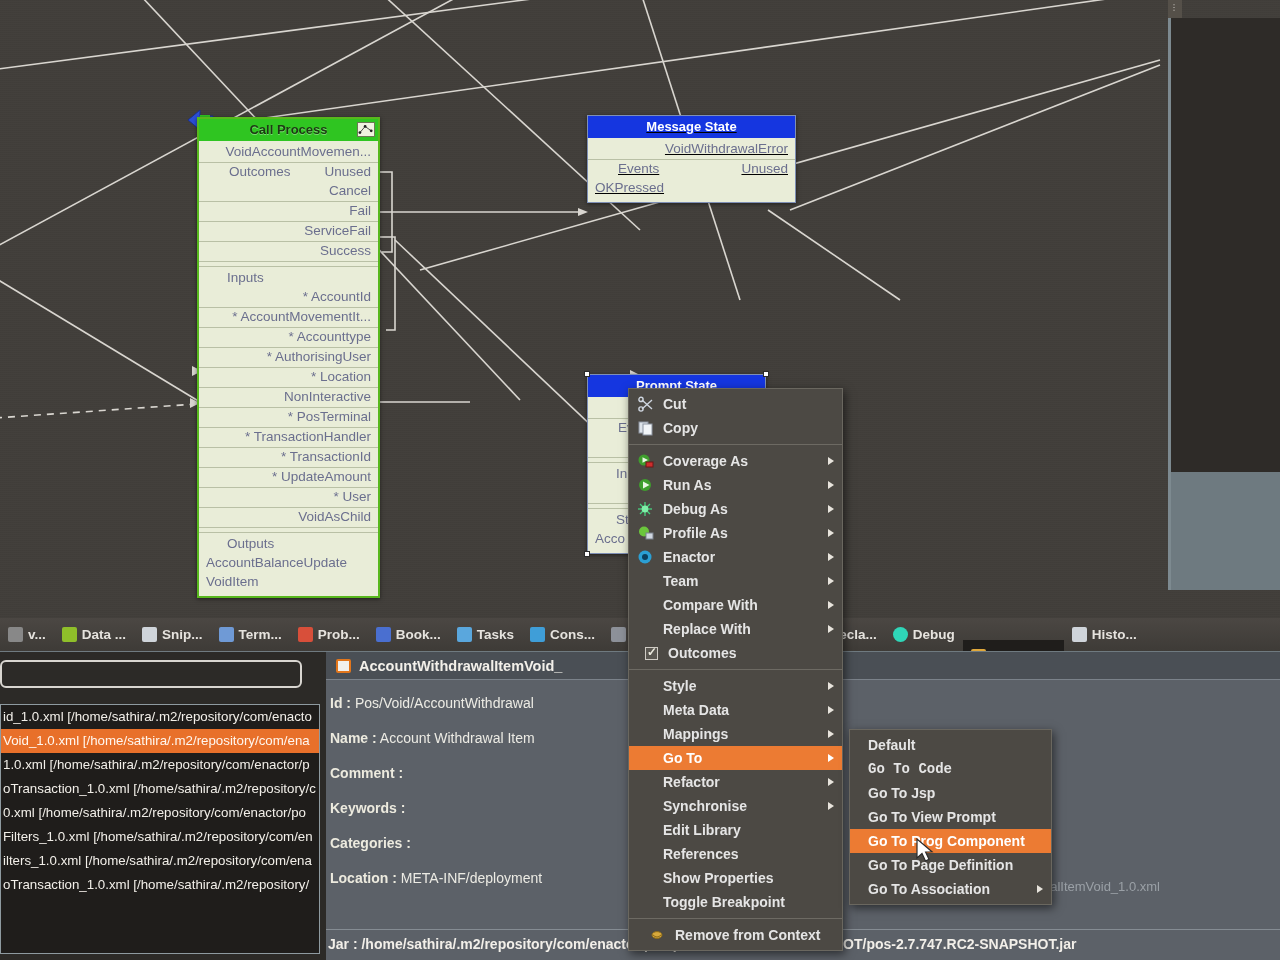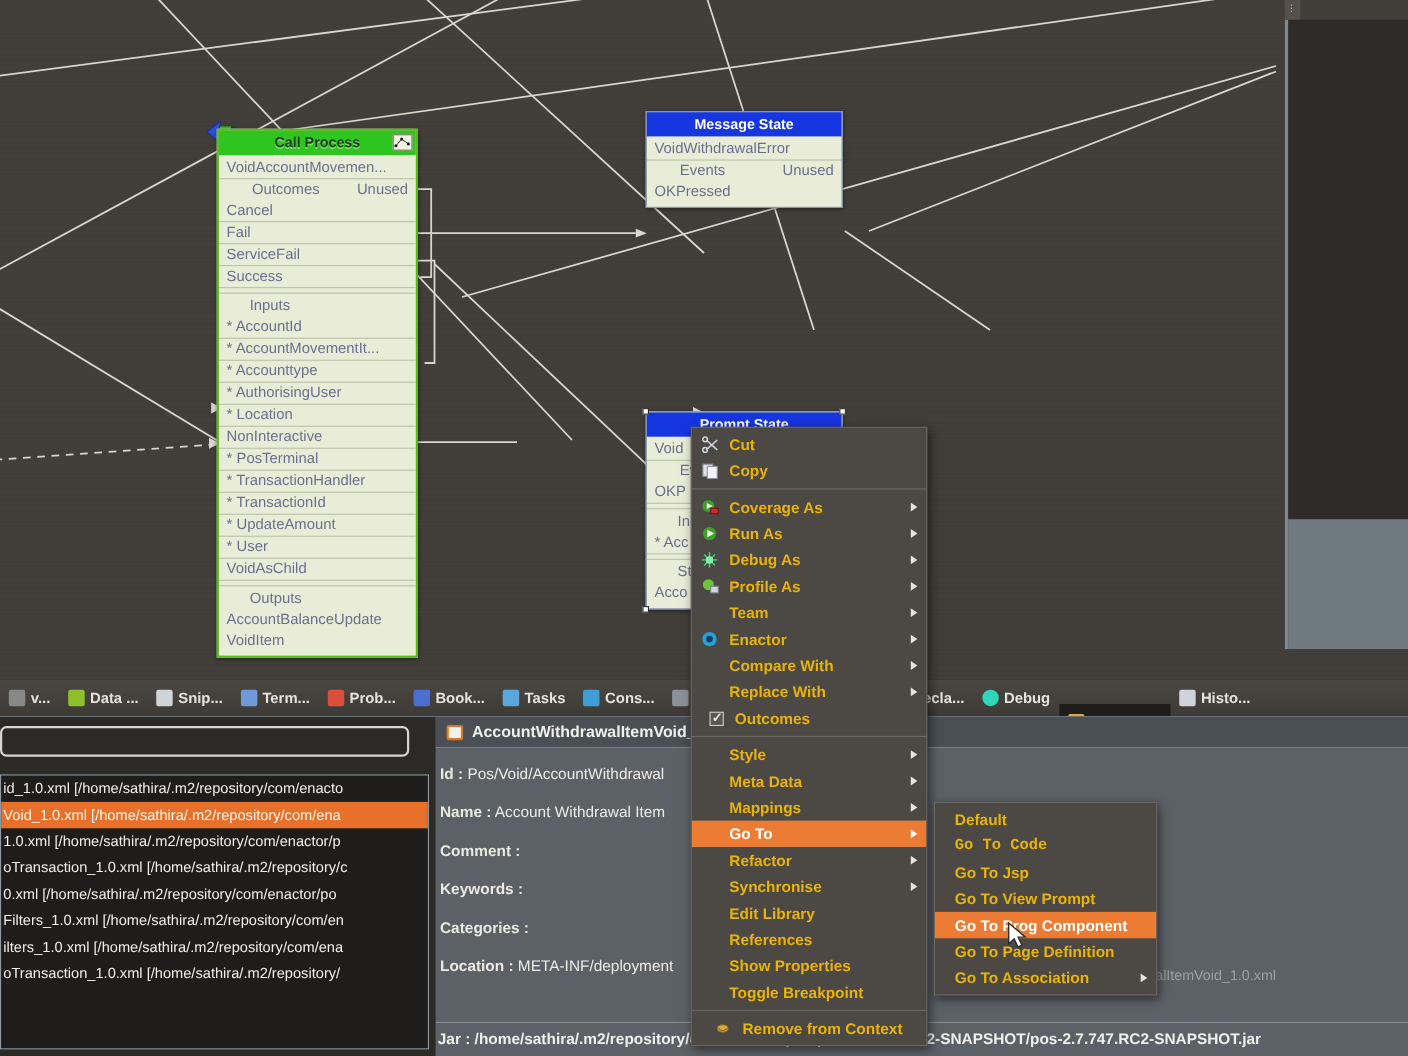--- a/index.html
+++ b/index.html
@@ -56,21 +56,21 @@
 
   .node-badge {
     position: absolute; right: 3px; top: 3px; width: 18px; height: 15px;
     background: #f0f3e0; border: 1px solid #6b7a55;
   }
   .node-body { padding: 2px 0 4px; }
   .row {
     padding: 1px 7px 2px 7px; color: #6b6f8e; line-height: 16px;
     white-space: nowrap; overflow: hidden;
   }
-  .row.sep { border-bottom: 1px solid #b9c0a5; }
+  .row.sep { border-bottom: 1px solid #b9c0a5; text-align: right; }
   .row.section {
     color: #6b6f8e; padding-left: 28px; margin-top: 4px;
     border-top: 1px solid #b9c0a5; padding-top: 3px;
   }
   .row.hdr { display: flex; justify-content: space-between; padding-left: 30px; }
   .row.hdr .u { color: #6b6f8e; }
 
   .handle {
     position: absolute; width: 6px; height: 6px;
     background: #ffffff; border: 1px solid #2a2a2a;
@@ -102,21 +102,21 @@
   .tab-close { color: #efeae4; font-size: 14px; margin-left: 4px; font-weight: normal; }
   .ico { width: 15px; height: 15px; flex: 0 0 auto; display: inline-block; border-radius: 2px; }
 
   .toolstrip {
     position: absolute; right: 6px; top: 36px; height: 22px;
     display: flex; align-items: center; gap: 5px;
   }
 
   .panes { position: absolute; left: 0; top: 34px; right: 0; bottom: 0; display: flex; }
 
-  .left-pane { width: 396px; position: relative; background: #2c2a27; }
+  .left-pane { width: 326px; position: relative; background: #2c2a27; }
   .search-wrap { padding: 8px 8px 6px 0; }
   .search-box {
     height: 28px; margin-left: 0; margin-right: 16px;
     border: 2px solid #d8d5d0; border-radius: 6px; background: #2c2a27;
   }
   .filelist {
     position: absolute; left: 0; right: 6px; top: 52px; bottom: 6px;
     border: 1px solid #8e9aa0; background: #1f1d1b; overflow: hidden;
   }
   .fileitem {
@@ -158,21 +158,21 @@
     position: absolute;
     background: #4c4944;
     border: 1px solid #6a675f;
     box-shadow: 2px 3px 9px rgba(0,0,0,.55);
     padding: 3px 0;
     z-index: 40;
   }
   .mi {
     display: flex; align-items: center; position: relative;
     height: 24px; padding: 0 26px 0 8px;
-    color: #eab308; font-size: 14px; font-weight: bold;
+    color: #e5e5e5; font-size: 14px; font-weight: bold;
     white-space: nowrap;
   }
   .mi.highlight { background: #ec7b33; color: #ffffff; }
   .mi .mi-ico { width: 18px; height: 16px; margin-right: 8px; flex: 0 0 auto; }
   .mi .mi-label { flex: 1 1 auto; }
   .mi .caret {
     position: absolute; right: 8px; top: 50%; transform: translateY(-50%);
     width: 0; height: 0;
     border-left: 6px solid #e8e4dd; border-top: 4px solid transparent; border-bottom: 4px solid transparent;
   }
@@ -266,21 +266,21 @@
         <div class="row sep">* TransactionId</div>
         <div class="row sep">* UpdateAmount</div>
         <div class="row sep">* User</div>
         <div class="row sep">VoidAsChild</div>
         <div class="row section">Outputs</div>
         <div class="row">AccountBalanceUpdate</div>
         <div class="row">VoidItem</div>
       </div>
     </div>
 
-    <div class="node blue" style="left:587px; top:101px; width:179px;">
+    <div class="node blue" style="left:587px; top:115px; width:209px;text-decoration:underline;">
       <div class="node-title">Message State</div>
       <div class="node-body">
         <div class="row sep">VoidWithdrawalError</div>
         <div class="row hdr">
           <span>Events</span>
           <span class="u">Unused</span>
         </div>
         <div class="row">OKPressed</div>
       </div>
     </div>
@@ -501,32 +501,32 @@
       <span class="mi-ico">
         <svg viewBox="0 0 18 16" width="18" height="16">
             <circle cx="7" cy="6.5" r="5" fill="#6bc63c"></circle>
             <rect x="9" y="8" width="7" height="6" fill="#cfd6e0" stroke="#7a828c"></rect>
           </svg>
       </span>
       <span class="mi-label">Profile As</span>
       <span class="caret"></span>
     </div>
     <div class="mi">
-      <span class="mi-ico"></span>
-      <span class="mi-label">Team</span>
-      <span class="caret"></span>
-    </div>
-    <div class="mi">
       <span class="mi-ico">
         <svg viewBox="0 0 18 16" width="18" height="16">
             <circle cx="8" cy="8" r="6.5" fill="#2b9fd4"></circle>
             <circle cx="8" cy="8" r="3" fill="#0b3f5e"></circle>
           </svg>
       </span>
       <span class="mi-label">Enactor</span>
+      <span class="caret"></span>
+    </div>
+    <div class="mi">
+      <span class="mi-ico"></span>
+      <span class="mi-label">Team</span>
       <span class="caret"></span>
     </div>
     <div class="mi">
       <span class="mi-ico"></span>
       <span class="mi-label">Compare With</span>
       <span class="caret"></span>
     </div>
     <div class="mi">
       <span class="mi-ico"></span>
       <span class="mi-label">Replace With</span>

